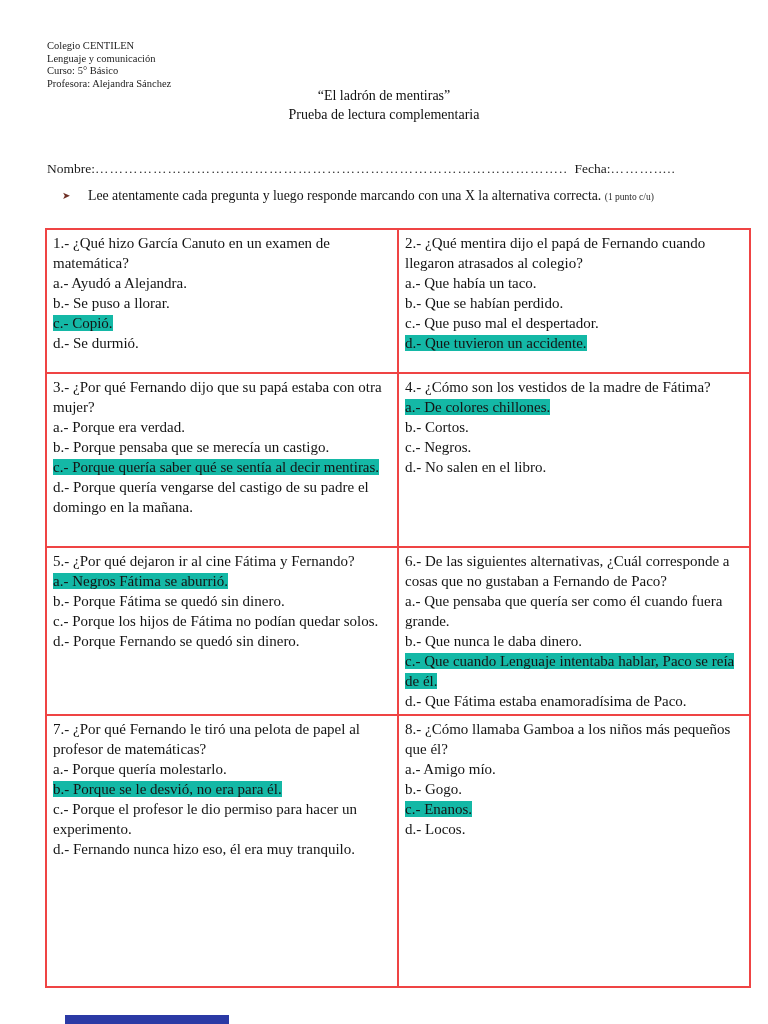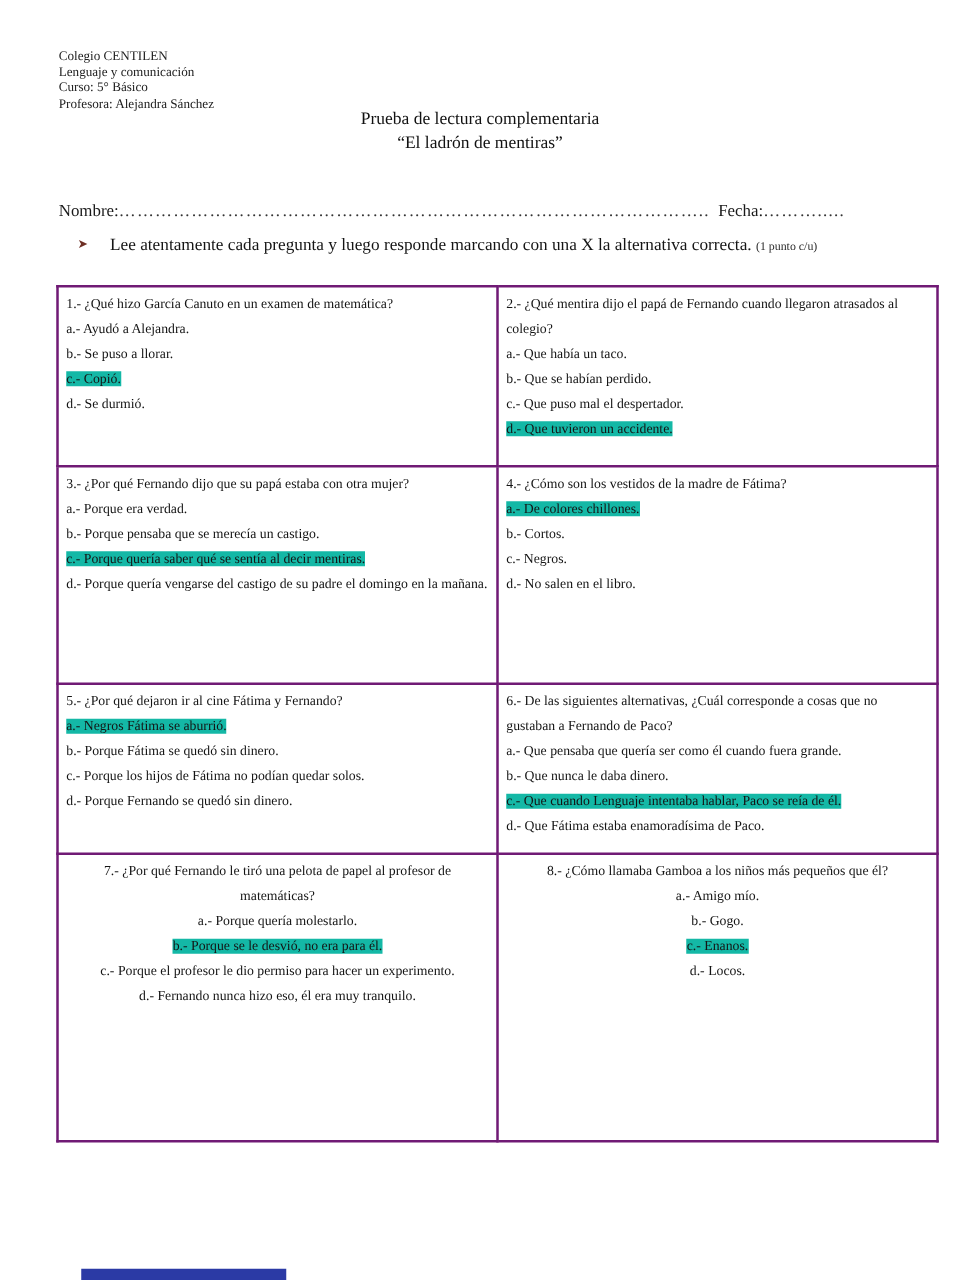--- a/index.html
+++ b/index.html
@@ -31,47 +31,47 @@
   }
   .instr-text{
     font-size:13.8px;line-height:19px;color:#151515;
   }
   .points-note{font-size:9.5px;color:#2a2a2a;}
   table.quiz{
     position:absolute;left:45px;top:228px;width:677px;
     border-collapse:collapse;table-layout:fixed;
   }
   table.quiz td{
-    border:2px solid #701a75;vertical-align:top;
+    border:2px solid #ef4444;vertical-align:top;
     padding:3px 6px 3px 6px;
-    font-size:11px;line-height:20px;color:#141414;
+    font-size:15px;line-height:20px;color:#141414;
     width:338px;overflow:hidden;
   }
-  tr.r1{height:144px;} tr.r2{height:174px;} tr.r3{height:136px;} tr.r4{height:230px;text-align:center;}
+  tr.r1{height:144px;} tr.r2{height:174px;} tr.r3{height:136px;} tr.r4{height:272px;}
   .q-text{margin:0 0 0 0;}
   .opt{margin:0;}
   .hl{background:#14b8a6;box-decoration-break:clone;-webkit-box-decoration-break:clone;}
   .footer-bar{
     position:absolute;left:65px;bottom:0;width:164px;height:9px;
     background:#2b3aa5;
   }
 </style>
 </head>
 <body>
 
 <div class="school-header">
   <div>Colegio CENTILEN</div>
   <div>Lenguaje y comunicación</div>
   <div>Curso: 5° Básico</div>
   <div>Profesora: Alejandra Sánchez</div>
 </div>
 
 <div class="title-block">
+  <div>“El ladrón de mentiras”</div>
   <div>Prueba de lectura complementaria</div>
-  <div>“El ladrón de mentiras”</div>
 </div>
 
 <div class="name-line"><span>Nombre:</span><span class="dots">……………………………………………………………………………………..</span>&nbsp;&nbsp;<span>Fecha:</span><span class="dots">……….....</span></div>
 
 <div class="instruction">
   <span class="bullet">➤</span>
   <div class="instr-text"><span>Lee atentamente cada pregunta y luego responde marcando con una X la alternativa correcta. </span><span class="points-note">(1 punto c/u)</span></div>
 </div>
 
 <table class="quiz">

